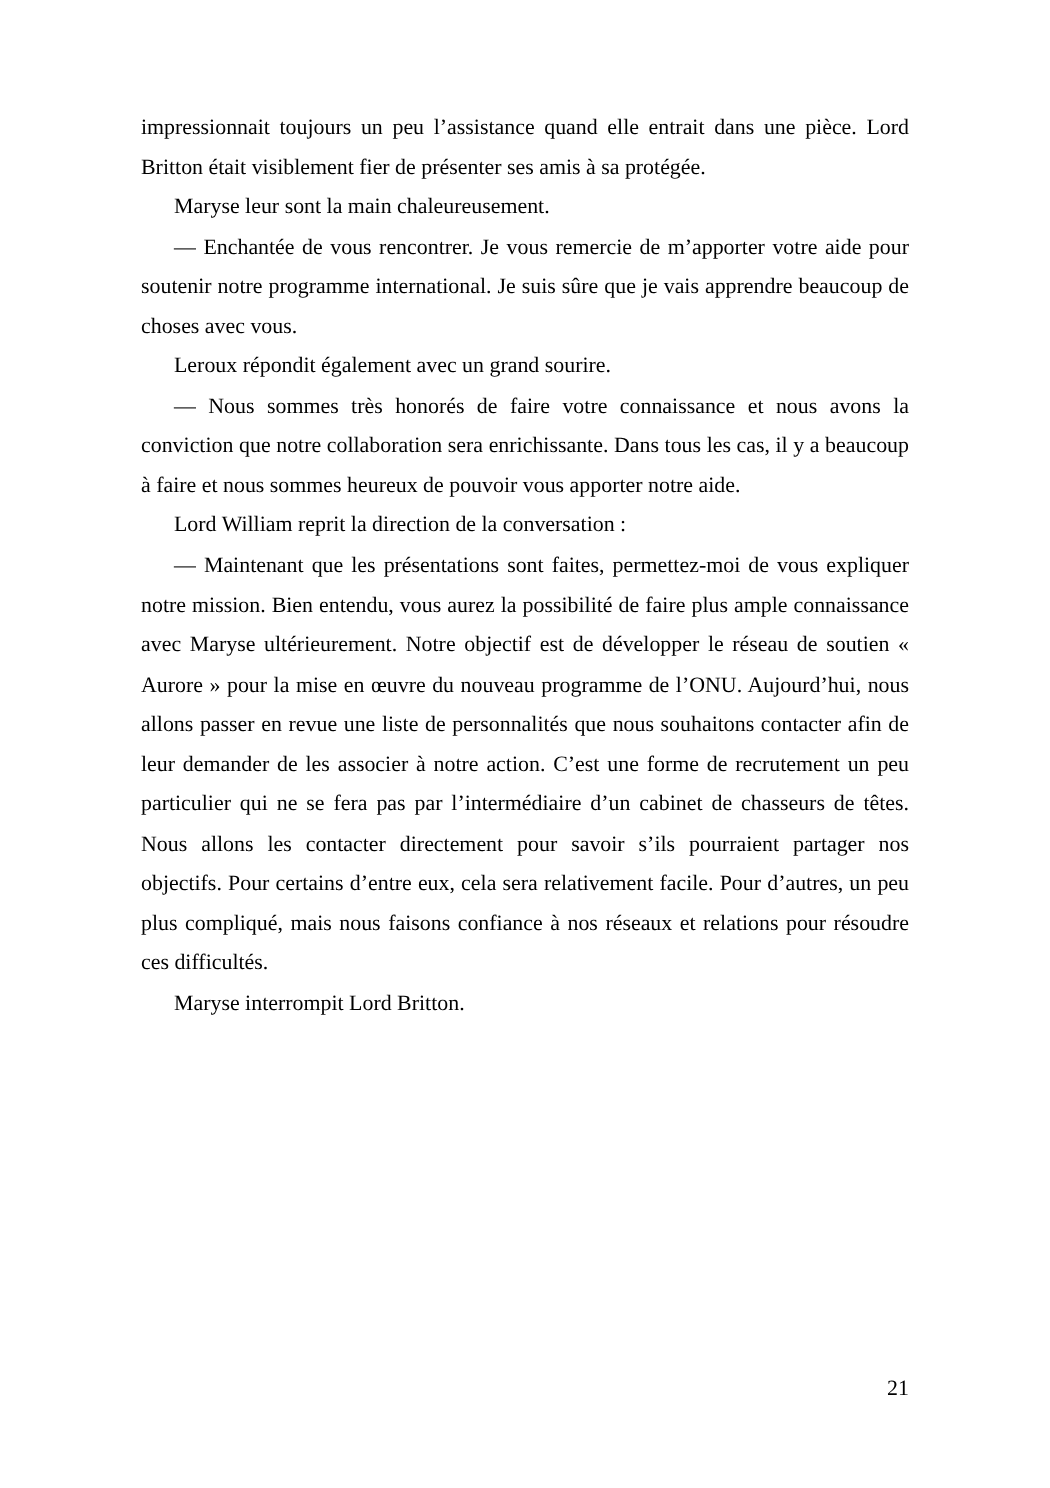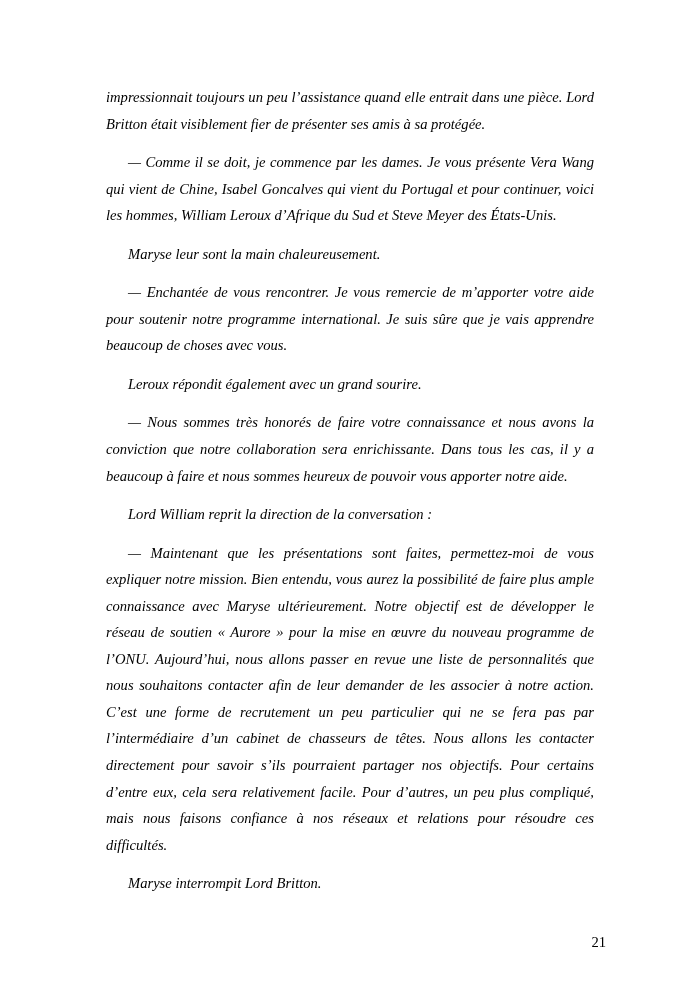--- a/index.html
+++ b/index.html
@@ -22,42 +22,40 @@
     background: #ffffff;
   }
   .body-text {
     font-size: 14.6px;
     line-height: 1.82;
     text-align: justify;
     text-justify: inter-word;
     hyphens: none;
   }
   .body-text p {
-    margin: 12px;
+    margin: 0;
     text-indent: 0;
-    font-style: italic;
   }
   .body-text p.indent {
     text-indent: 22px;
   }
   .page-number {
     position: absolute;
     right: 94px;
-    bottom: 42px;
+    bottom: 58px;
     font-size: 14.6px;
     line-height: 1;
   }
 </style>
 </head>
 <body>
 
 <div class="page">
   <div class="body-text">
     <p>impressionnait toujours un peu l’assistance quand elle entrait dans une pièce. Lord Britton était visiblement fier de présenter ses amis à sa protégée.</p>
-    <p class="indent">— Comme il se doit, je commence par les dames. Je vous présente Vera Wang qui vient de Chine, Isabel Goncalves qui vient du Portugal et pour continuer, voici les hommes, William Leroux d’Afrique du Sud et Steve Meyer des États-Unis.</p>
     <p class="indent">Maryse leur sont la main chaleureusement.</p>
     <p class="indent">— Enchantée de vous rencontrer. Je vous remercie de m’apporter votre aide pour soutenir notre programme international. Je suis sûre que je vais apprendre beaucoup de choses avec vous.</p>
     <p class="indent">Leroux répondit également avec un grand sourire.</p>
     <p class="indent">— Nous sommes très honorés de faire votre connaissance et nous avons la conviction que notre collaboration sera enrichissante. Dans tous les cas, il y a beaucoup à faire et nous sommes heureux de pouvoir vous apporter notre aide.</p>
     <p class="indent">Lord William reprit la direction de la conversation :</p>
     <p class="indent">— Maintenant que les présentations sont faites, permettez-moi de vous expliquer notre mission. Bien entendu, vous aurez la possibilité de faire plus ample connaissance avec Maryse ultérieurement. Notre objectif est de développer le réseau de soutien « Aurore » pour la mise en œuvre du nouveau programme de l’ONU. Aujourd’hui, nous allons passer en revue une liste de personnalités que nous souhaitons contacter afin de leur demander de les associer à notre action. C’est une forme de recrutement un peu particulier qui ne se fera pas par l’intermédiaire d’un cabinet de chasseurs de têtes. Nous allons les contacter directement pour savoir s’ils pourraient partager nos objectifs. Pour certains d’entre eux, cela sera relativement facile. Pour d’autres, un peu plus compliqué, mais nous faisons confiance à nos réseaux et relations pour résoudre ces difficultés.</p>
     <p class="indent">Maryse interrompit Lord Britton.</p>
   </div>
   <div class="page-number">21</div>
 </div>

